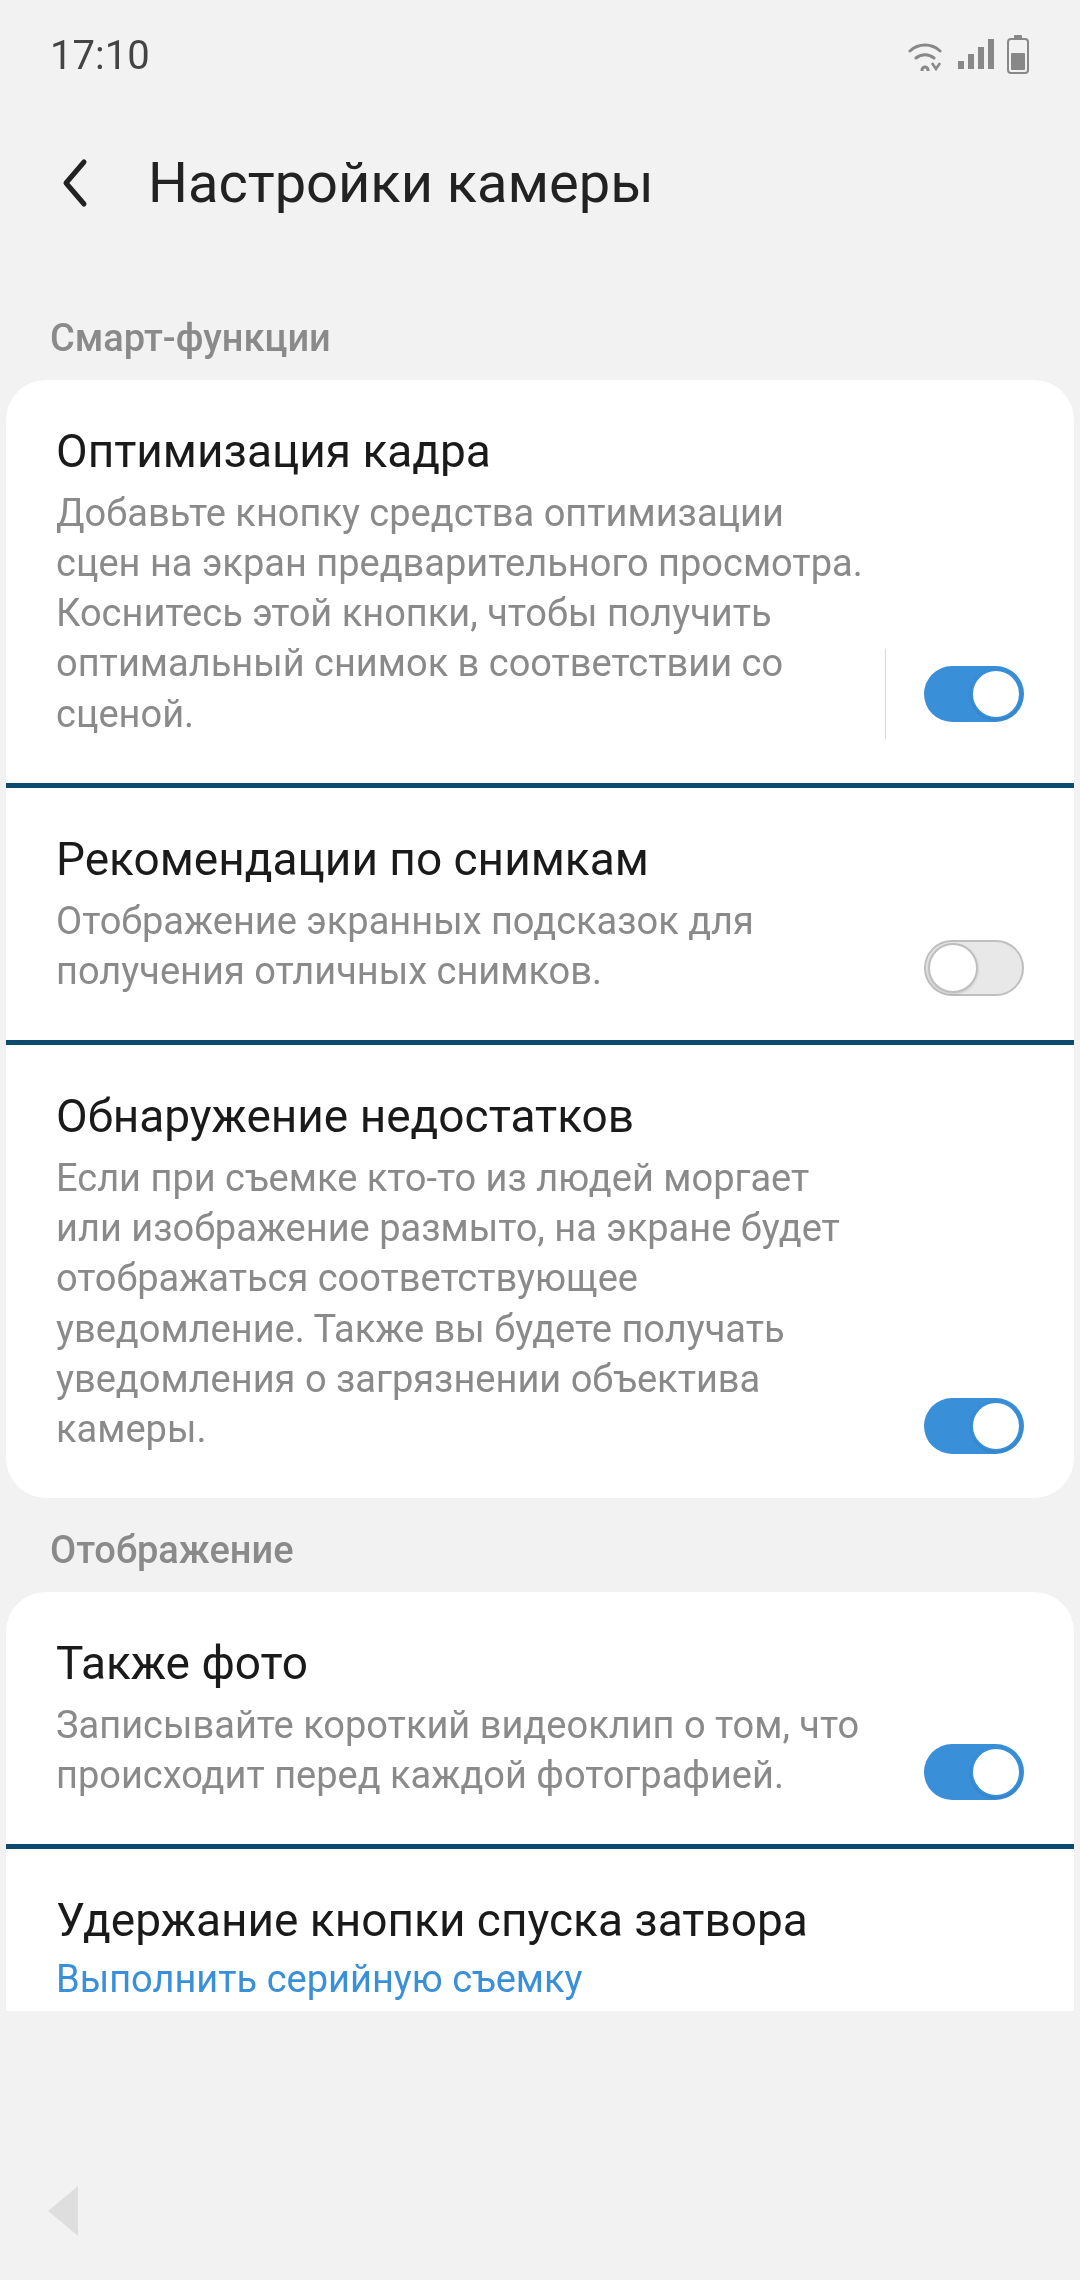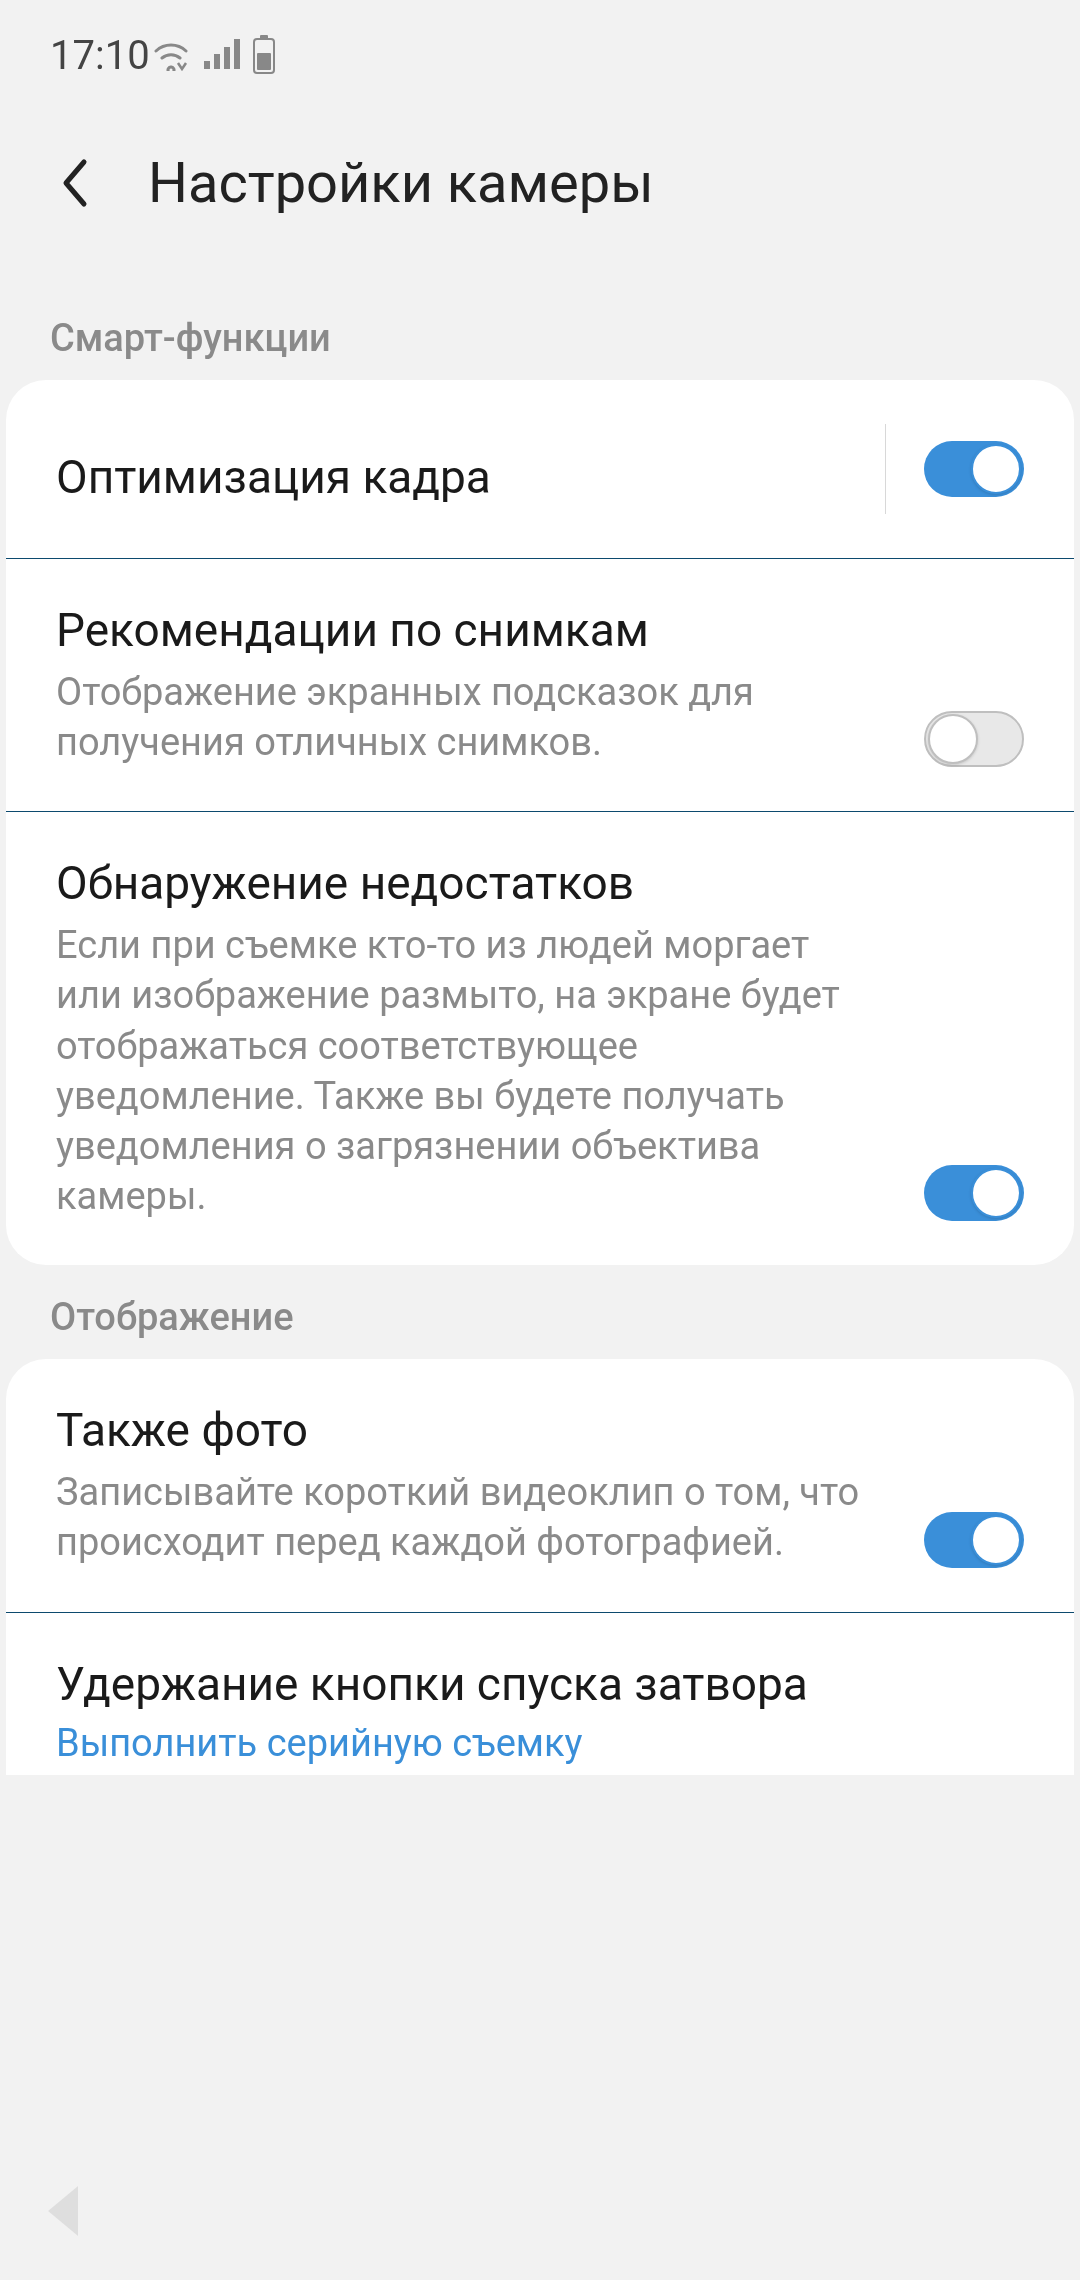--- a/index.html
+++ b/index.html
@@ -6,21 +6,21 @@
     body {
       font-family: -apple-system, BlinkMacSystemFont, "Segoe UI", Roboto, sans-serif;
       background: #f2f2f2;
       width: 1080px;
       height: 2280px;
       overflow: hidden;
       position: relative;
     }
     .status-bar {
       display: flex;
-      justify-content: flex-start;
+      justify-content: space-between;
       align-items: center;
       padding: 30px 50px 20px 50px;
       height: 100px;
     }
     .status-time {
       font-size: 40px;
       color: #444;
       font-weight: 400;
     }
     .status-icons {
@@ -60,21 +60,21 @@
     }
     .card-bottom-open {
       border-bottom-left-radius: 0;
       border-bottom-right-radius: 0;
     }
     .row {
       display: flex;
       align-items: flex-end;
       padding: 44px 50px;
     }
-    .row + .row { border-top: 1px solid #0c4a6e; gap: 28px; }
+    .row + .row { border-top: 5px solid #0c4a6e; gap: 28px; }
     .row-content { flex: 1; padding-right: 20px; }
     .row-title {
       font-size: 46px;
       color: #1a1a1a;
       font-weight: 400;
       margin-bottom: 10px;
     }
     .row-desc {
       font-size: 38px;
       color: #8a8a8a;
@@ -166,20 +166,21 @@
       </svg>
   </div>
   <h1 class="page-title">Настройки камеры</h1>
 </div>
 
 <div class="section-header">Смарт-функции</div>
 <div class="card">
   <div class="row">
     <div class="row-content">
       <div class="row-title">Оптимизация кадра</div>
+      <div class="row-desc">Добавьте кнопку средства оптимизации сцен на экран предварительного просмотра. Коснитесь этой кнопки, чтобы получить оптимальный снимок в соответствии со сценой.</div>
     </div>
     <div class="row-control">
       <div class="divider-vertical"></div>
       <div class="toggle toggle-on">
           <div class="toggle-knob"></div>
         </div>
     </div>
   </div>
   <div class="row">
     <div class="row-content">

